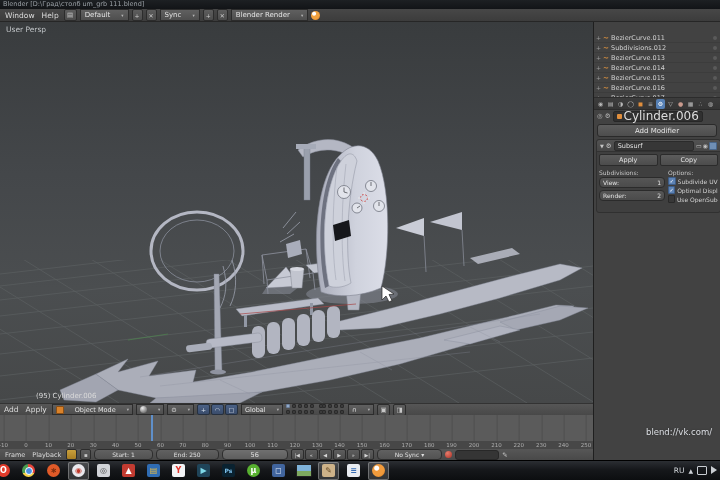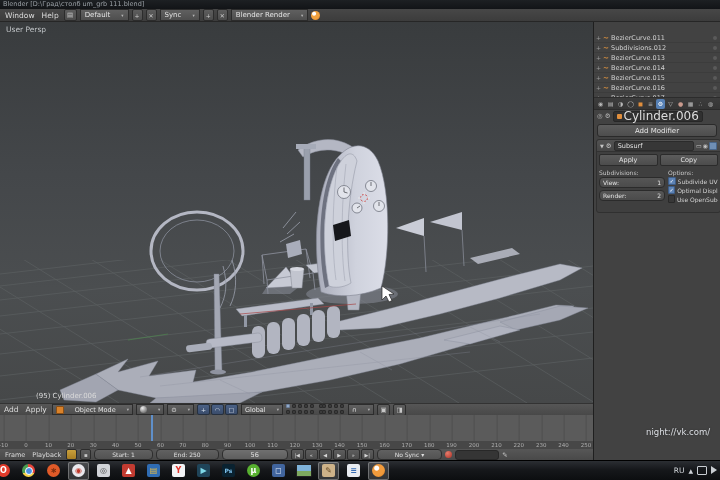--- a/index.html
+++ b/index.html
@@ -545,21 +545,21 @@
       <div class="fld">
         <span>No Sync</span>
         <span class="arr">▾</span>
       </div>
       <div class="recdot"></div>
       <div class="keyfield"></div>
       <span class="pen">✎</span>
     </div>
   </div>
 
-  <div id="wm1" class="wm">night://vk.com/</div>
+  <div id="wm1" class="wm">blend://vk.com/</div>
 
   <div id="taskbar" class="abs">
     <div id="tb-icons">
         <div class="tbslot" style="margin-left: -8px;">
           <div class="tbic circ" style="background: rgb(226, 59, 43); color: rgb(255, 255, 255);">O</div>
         </div>
         <div class="tbslot">
           <div class="chrome-ic">
             <div class="cdot"></div>
           </div>

